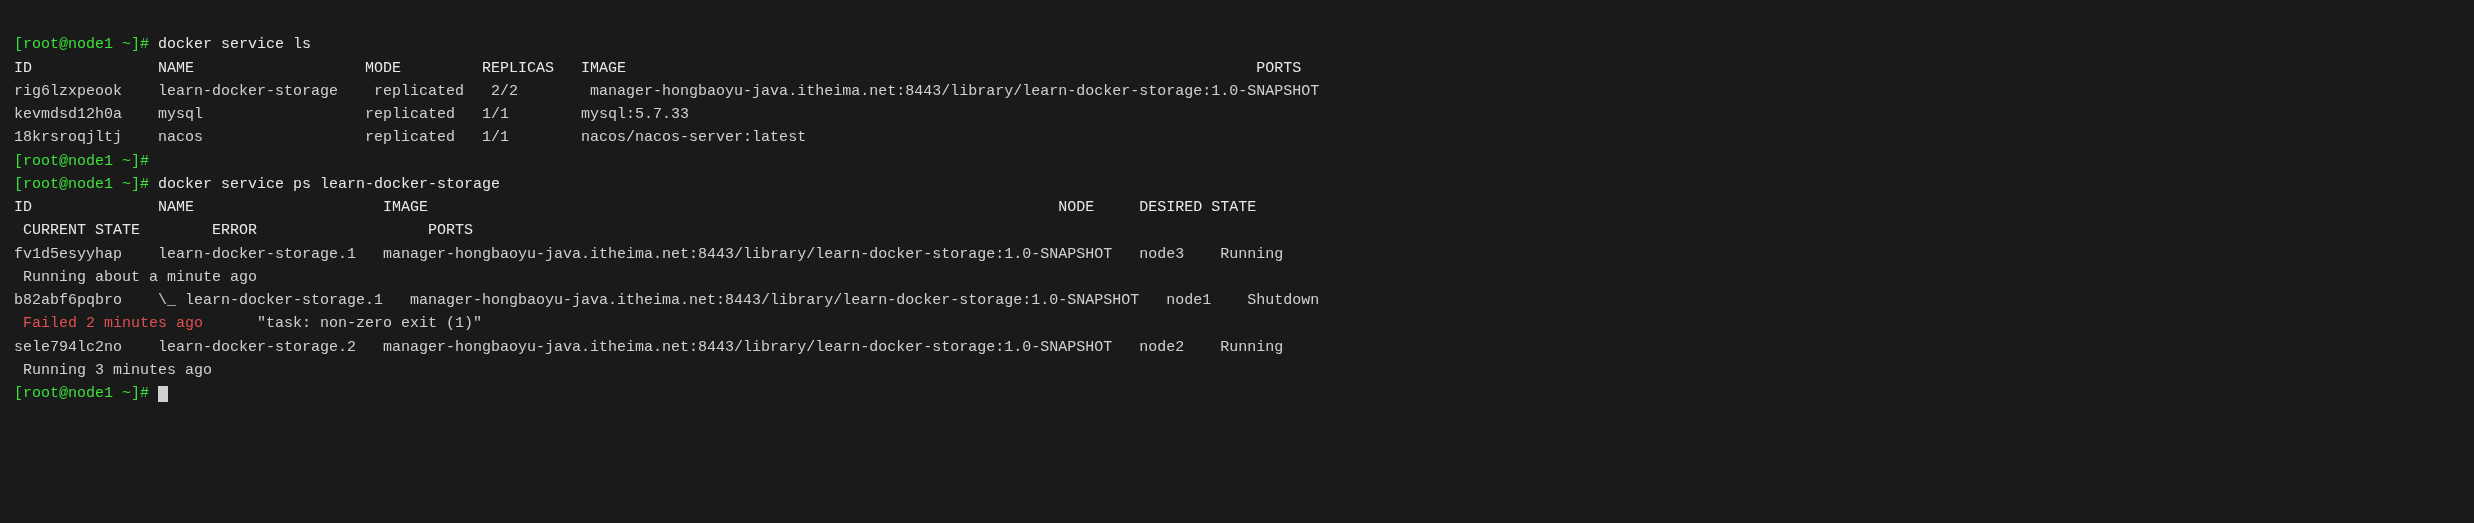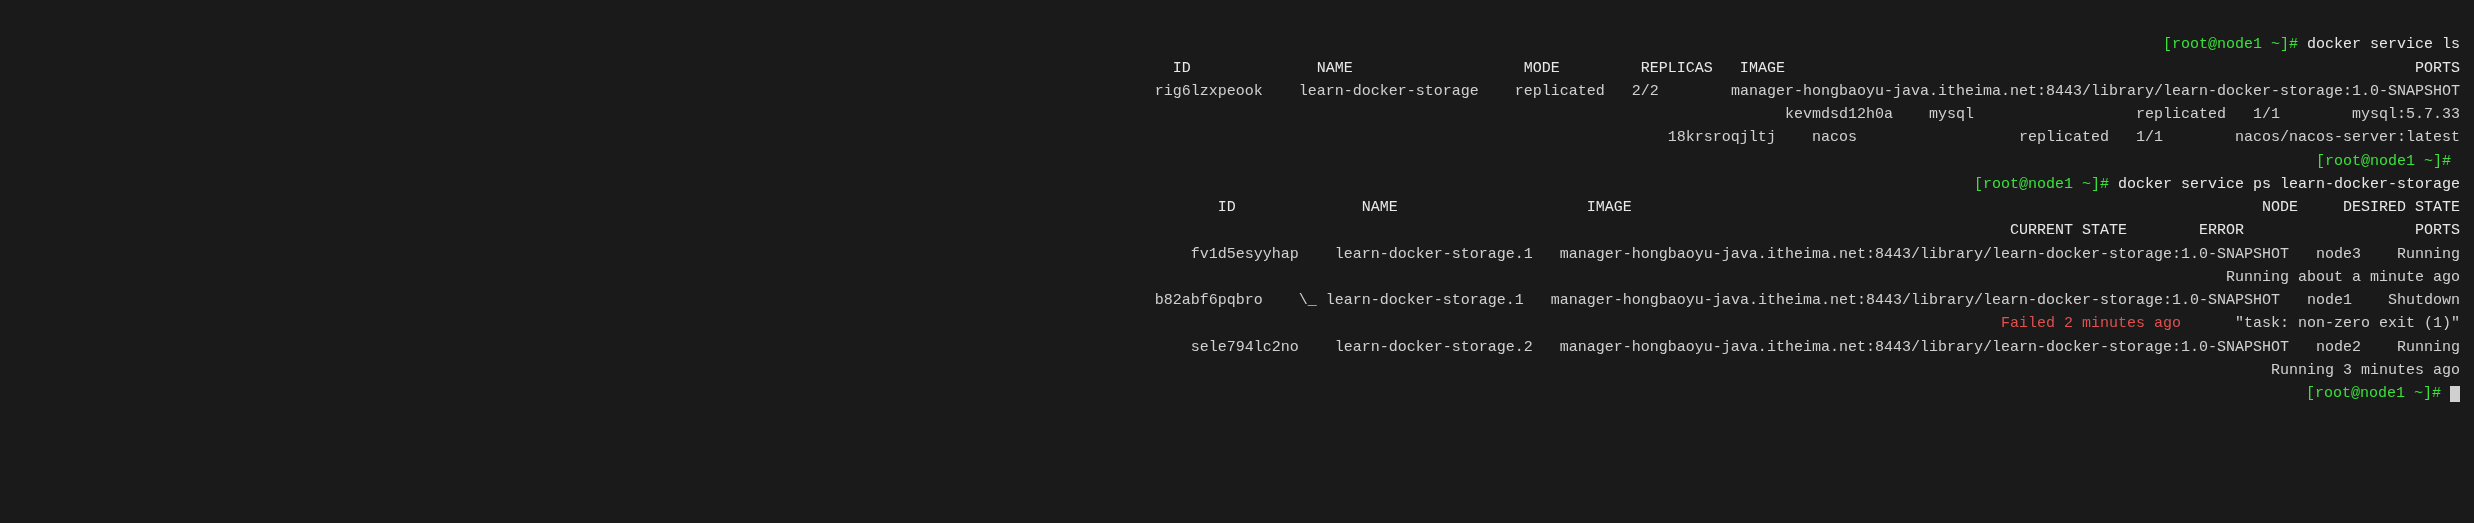--- a/index.html
+++ b/index.html
@@ -1,15 +1,15 @@
 <!DOCTYPE html>
 <html><head>
   <meta charset="utf-8">
   <style>
-    * { margin: 0; padding: 0; box-sizing: border-box; text-align: right; }
+    * { margin: 0; padding: 0; box-sizing: border-box; }
     body {
       background-color: #1a1a1a;
       font-family: 'Courier New', Courier, monospace;
       font-size: 15px;
       color: #d0d0d0;
       padding: 10px 14px;
       width: 2474px;
       min-height: 523px;
     }
     .terminal {

